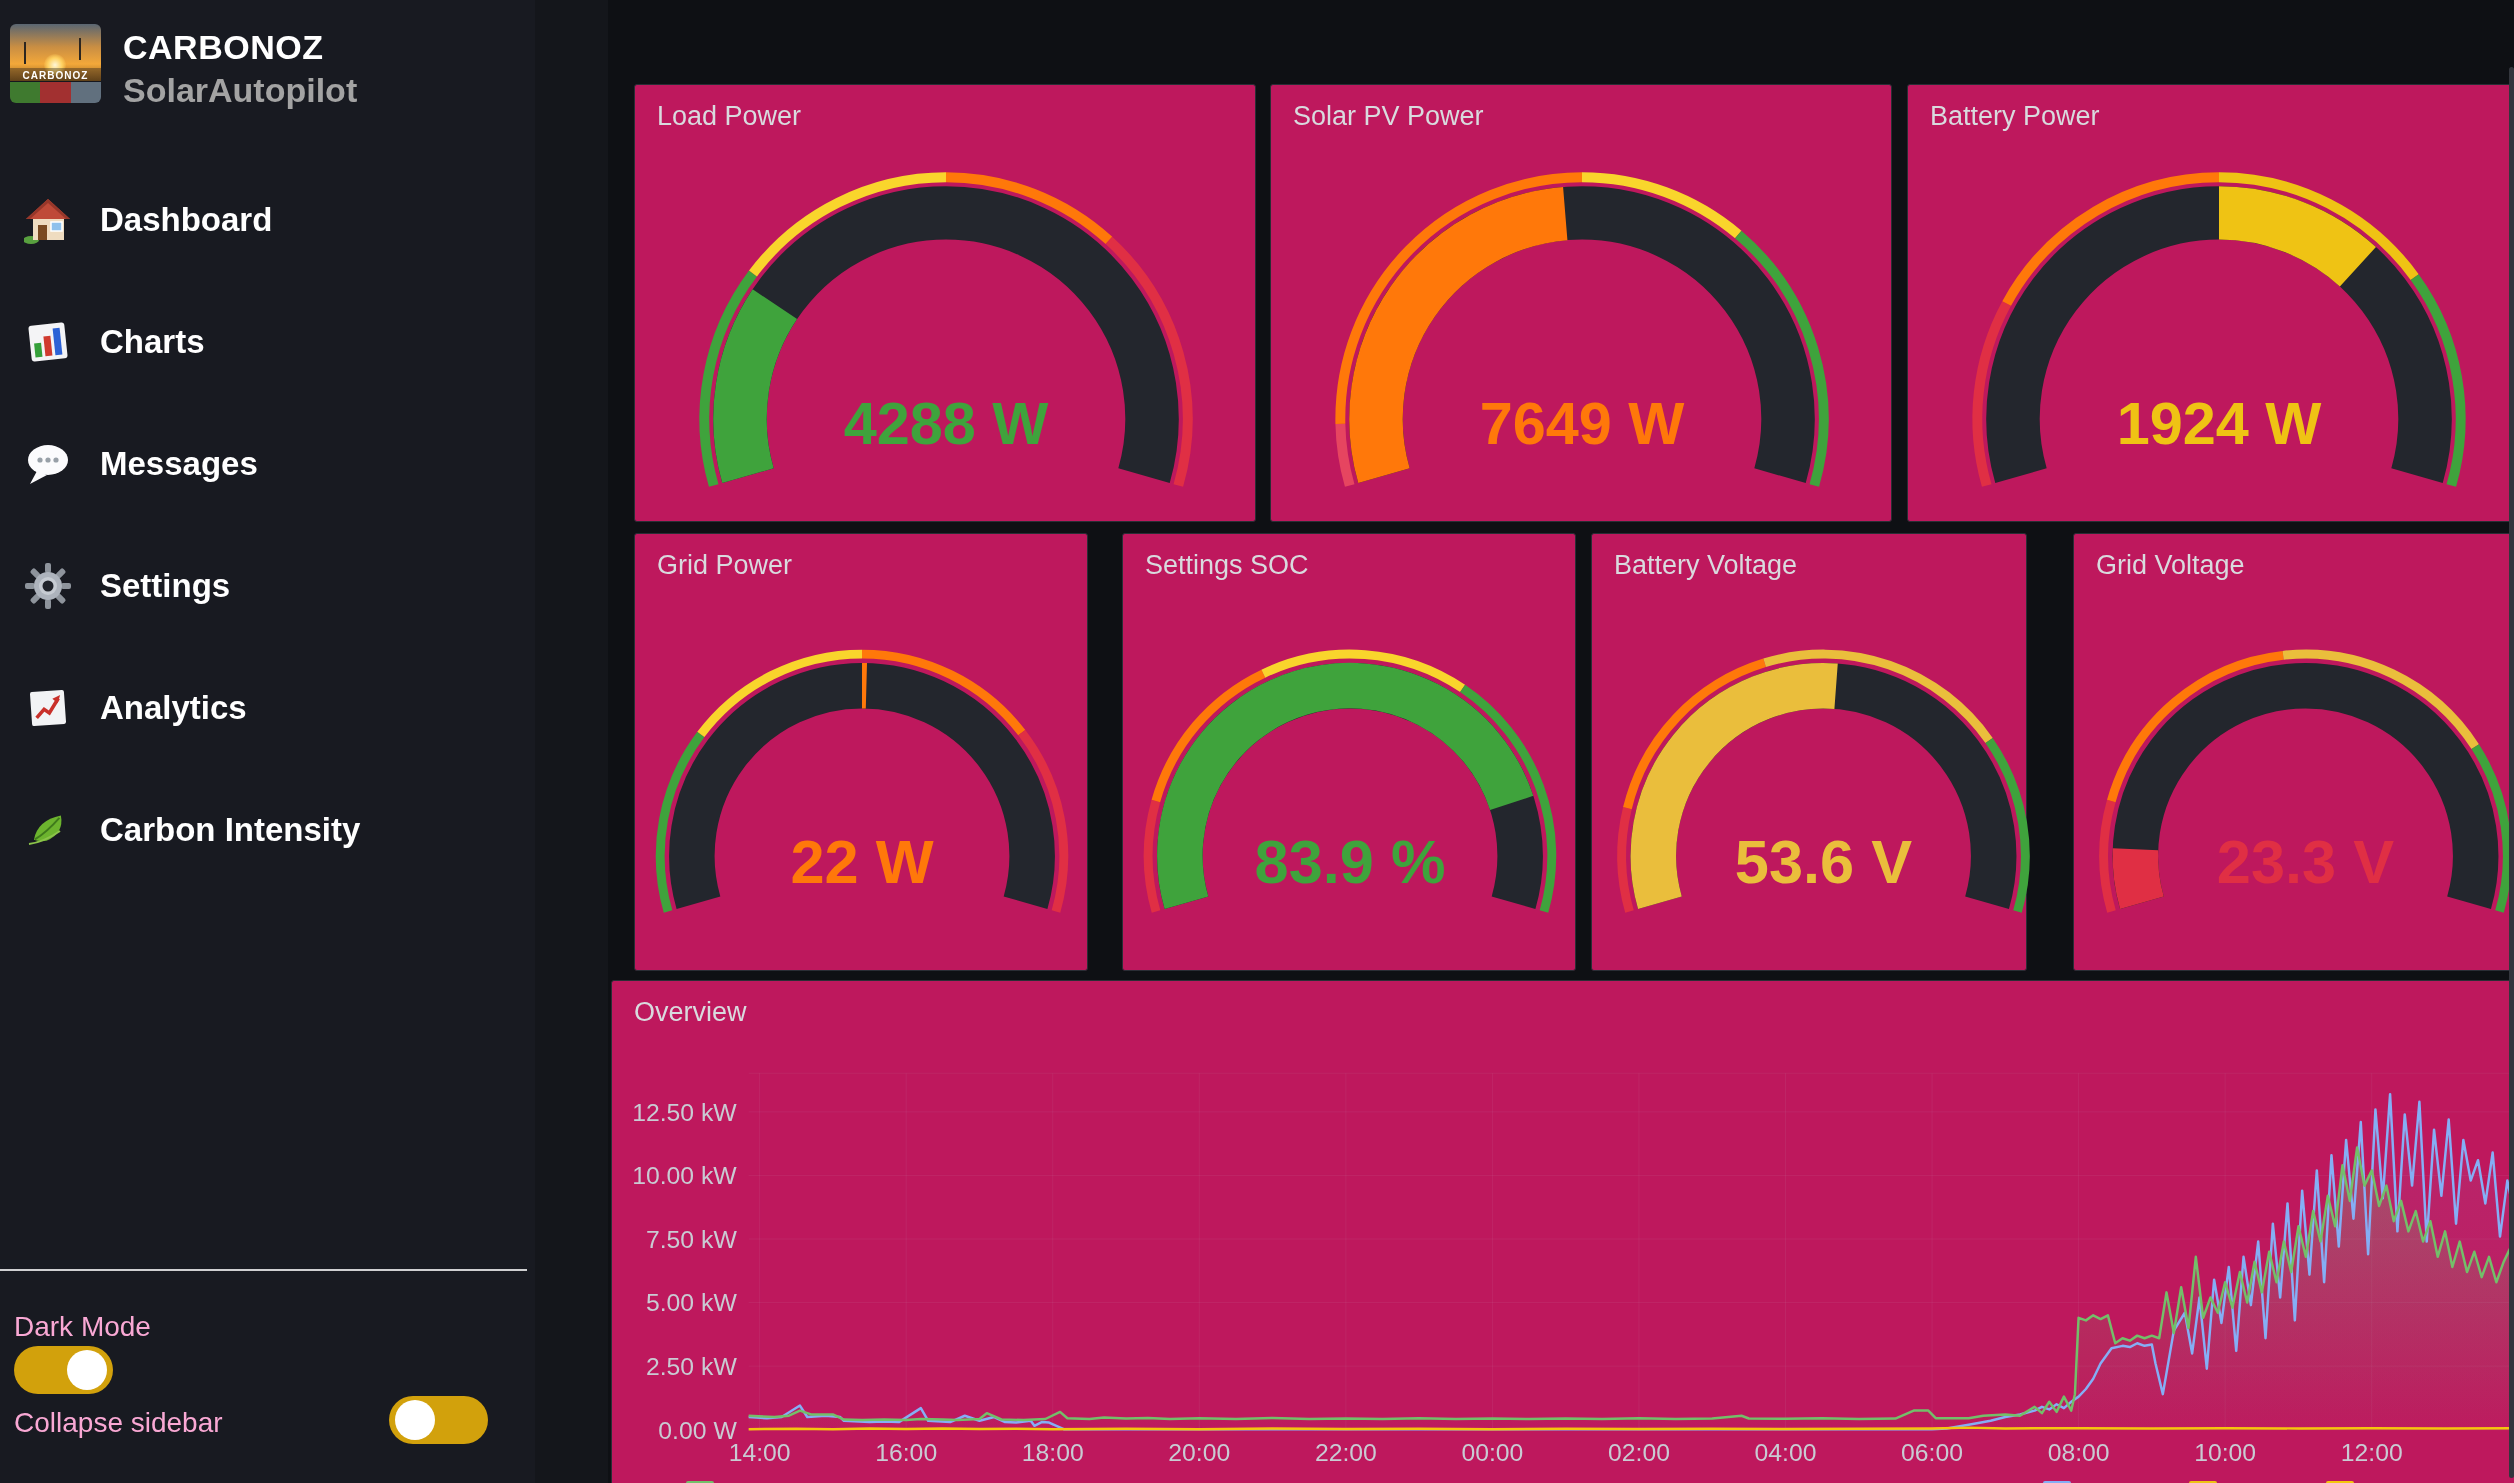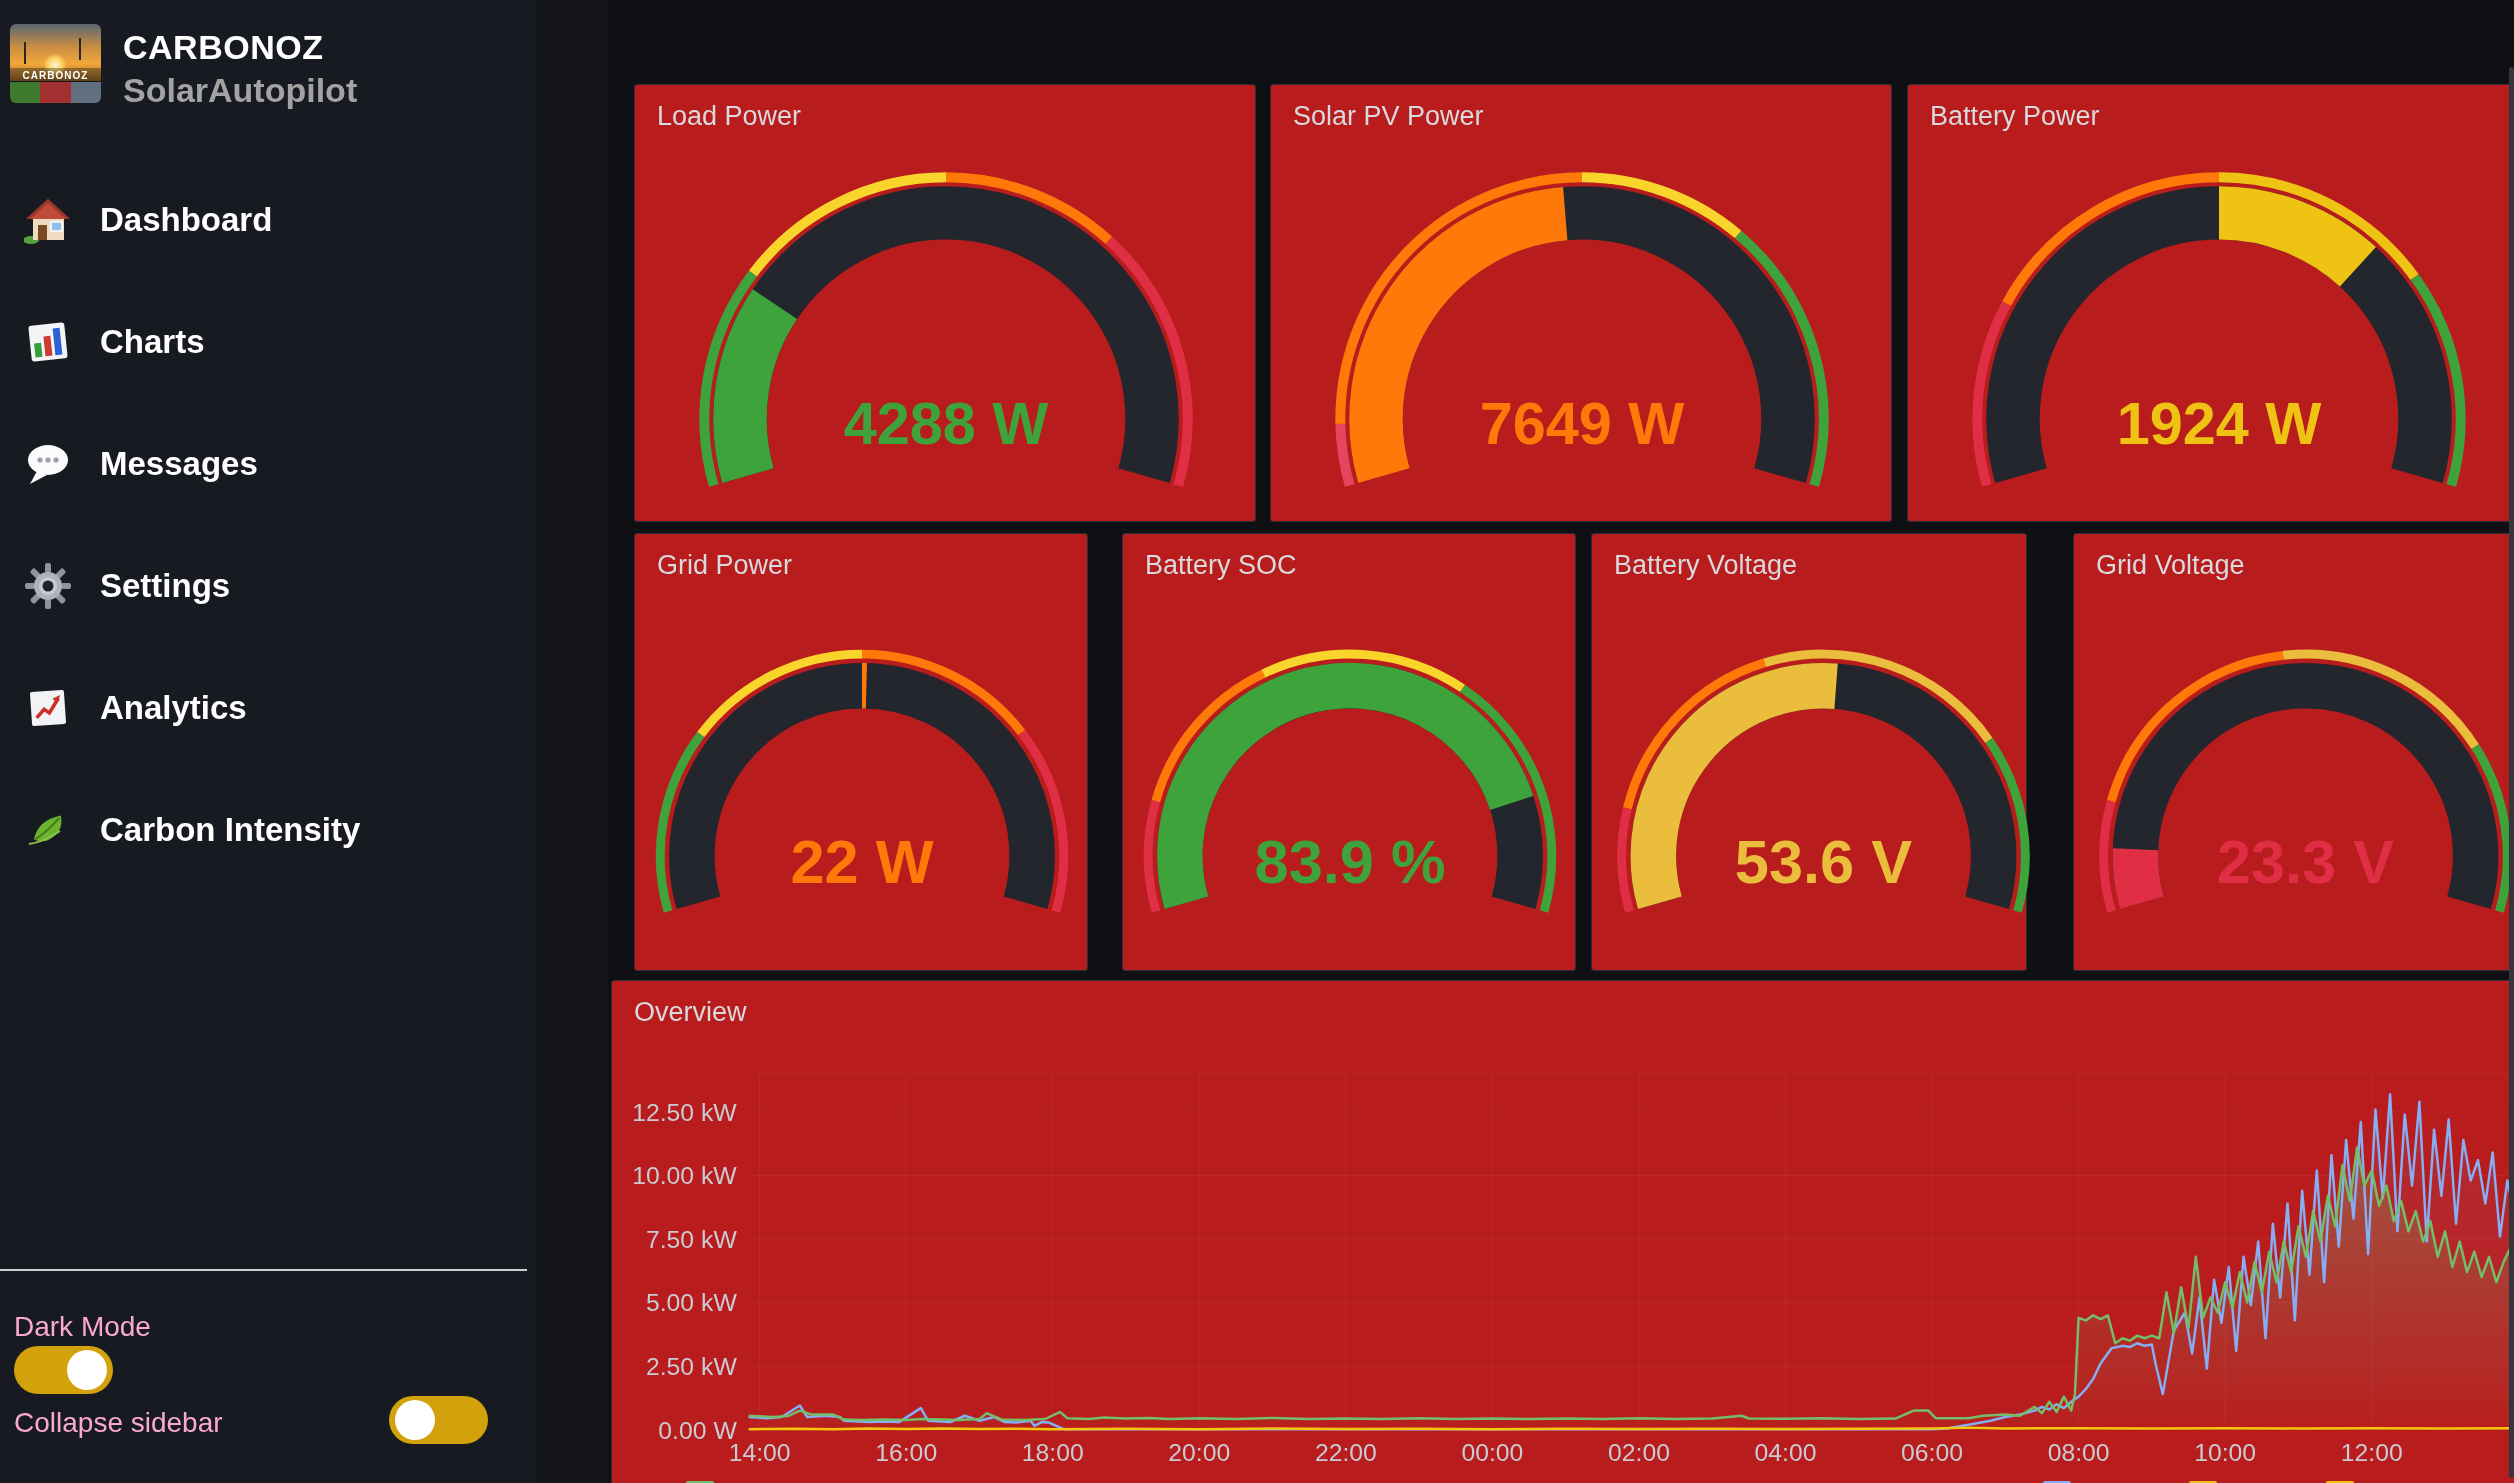--- a/index.html
+++ b/index.html
@@ -31,21 +31,21 @@
   .nav-item{display:flex;align-items:center;height:83px;margin-bottom:39px;padding-left:24px;cursor:pointer;}
   .nav-icon{width:48px;height:48px;flex:none;display:flex;align-items:center;justify-content:center;}
   .nav-label{margin-left:28px;font-size:33px;font-weight:700;color:#FFFFFF;}
   .sidebar-divider{position:absolute;left:0;top:1269px;width:527px;height:2px;background:rgba(240,240,240,0.85);}
   .side-label{position:absolute;font-size:28px;color:#f9a8d4;}
   .toggle{position:absolute;width:99px;height:48px;border-radius:24px;background:#D2A10C;cursor:pointer;}
   .toggle .knob{position:absolute;top:4px;width:40px;height:40px;border-radius:50%;background:#FFFFFF;}
   .toggle.on .knob{right:6px;}
   .toggle.off .knob{left:6px;}
   
-  .panel{position:absolute;background:#b91c1c;border:1px solid #2A2D35;border-radius:3px;}
+  .panel{position:absolute;background:#be185d;border:1px solid #2A2D35;border-radius:3px;}
   .panel-title{position:absolute;left:22px;top:16px;font-size:27px;font-weight:500;color:#D9DADE;cursor:pointer;white-space:nowrap;}
   .gauge-svg,.chart-svg{position:absolute;left:0;top:0;}
   
   .legend{position:absolute;top:498px;left:0;right:0;height:26px;}
   .legend-item{position:absolute;display:flex;align-items:flex-start;font-size:24px;color:#A8B8D8;white-space:nowrap;}
   .legend-item .dash{width:28px;height:5px;border-radius:2px;margin:2px 8px 0 0;}
   
   .scrollbar{position:absolute;right:1px;top:67px;width:5px;height:1411px;border-radius:3px;background:#33363D;}
 </style>
 </head>
@@ -215,21 +215,21 @@
         <path d="M64.16 372.41 A172 172 0 1 1 394.84 372.41" stroke="#23262D" stroke-width="46" fill="none" stroke-linecap="butt"></path>
         <path d="M229.50 153.00 A172 172 0 0 1 233.95 153.06" stroke="#FF780A" stroke-width="46" fill="none" stroke-linecap="butt"></path>
         <path d="M33.40 381.23 A204 204 0 0 1 66.58 202.23" stroke="#3FA33C" stroke-width="9" fill="none" stroke-linecap="butt"></path>
         <path d="M66.58 202.23 A204 204 0 0 1 229.50 121.00" stroke="#F9D52C" stroke-width="9" fill="none" stroke-linecap="butt"></path>
         <path d="M229.50 121.00 A204 204 0 0 1 391.05 200.43" stroke="#FF780A" stroke-width="9" fill="none" stroke-linecap="butt"></path>
         <path d="M391.05 200.43 A204 204 0 0 1 425.60 381.23" stroke="#E02F44" stroke-width="9" fill="none" stroke-linecap="butt"></path>
         <text x="229.5" y="352" text-anchor="middle" font-size="62" font-weight="600" fill="#FF780A">22 W</text>
       </svg>
     </div>
   <div class="panel" style="left:1122px;top:533px;width:454px;height:438px">
-    <div class="panel-title">Battery SOC</div>
+    <div class="panel-title">Settings SOC</div>
   <svg class="gauge-svg" width="454" height="438" viewBox="0 0 459 442">
         <path d="M64.16 372.41 A172 172 0 1 1 394.84 372.41" stroke="#23262D" stroke-width="46" fill="none" stroke-linecap="butt"></path>
         <path d="M64.16 372.41 A172 172 0 0 1 392.96 271.47" stroke="#3FA33C" stroke-width="46" fill="none" stroke-linecap="butt"></path>
         <path d="M33.40 381.23 A204 204 0 0 1 33.21 269.45" stroke="#E02F44" stroke-width="9" fill="none" stroke-linecap="butt"></path>
         <path d="M33.21 269.45 A204 204 0 0 1 141.87 140.78" stroke="#FF780A" stroke-width="9" fill="none" stroke-linecap="butt"></path>
         <path d="M141.87 140.78 A204 204 0 0 1 343.34 155.72" stroke="#F9D52C" stroke-width="9" fill="none" stroke-linecap="butt"></path>
         <path d="M343.34 155.72 A204 204 0 0 1 425.60 381.23" stroke="#3FA33C" stroke-width="9" fill="none" stroke-linecap="butt"></path>
         <text x="229.5" y="352" text-anchor="middle" font-size="62" font-weight="600" fill="#3FA33C">83.9 %</text>
       </svg>
     </div>

